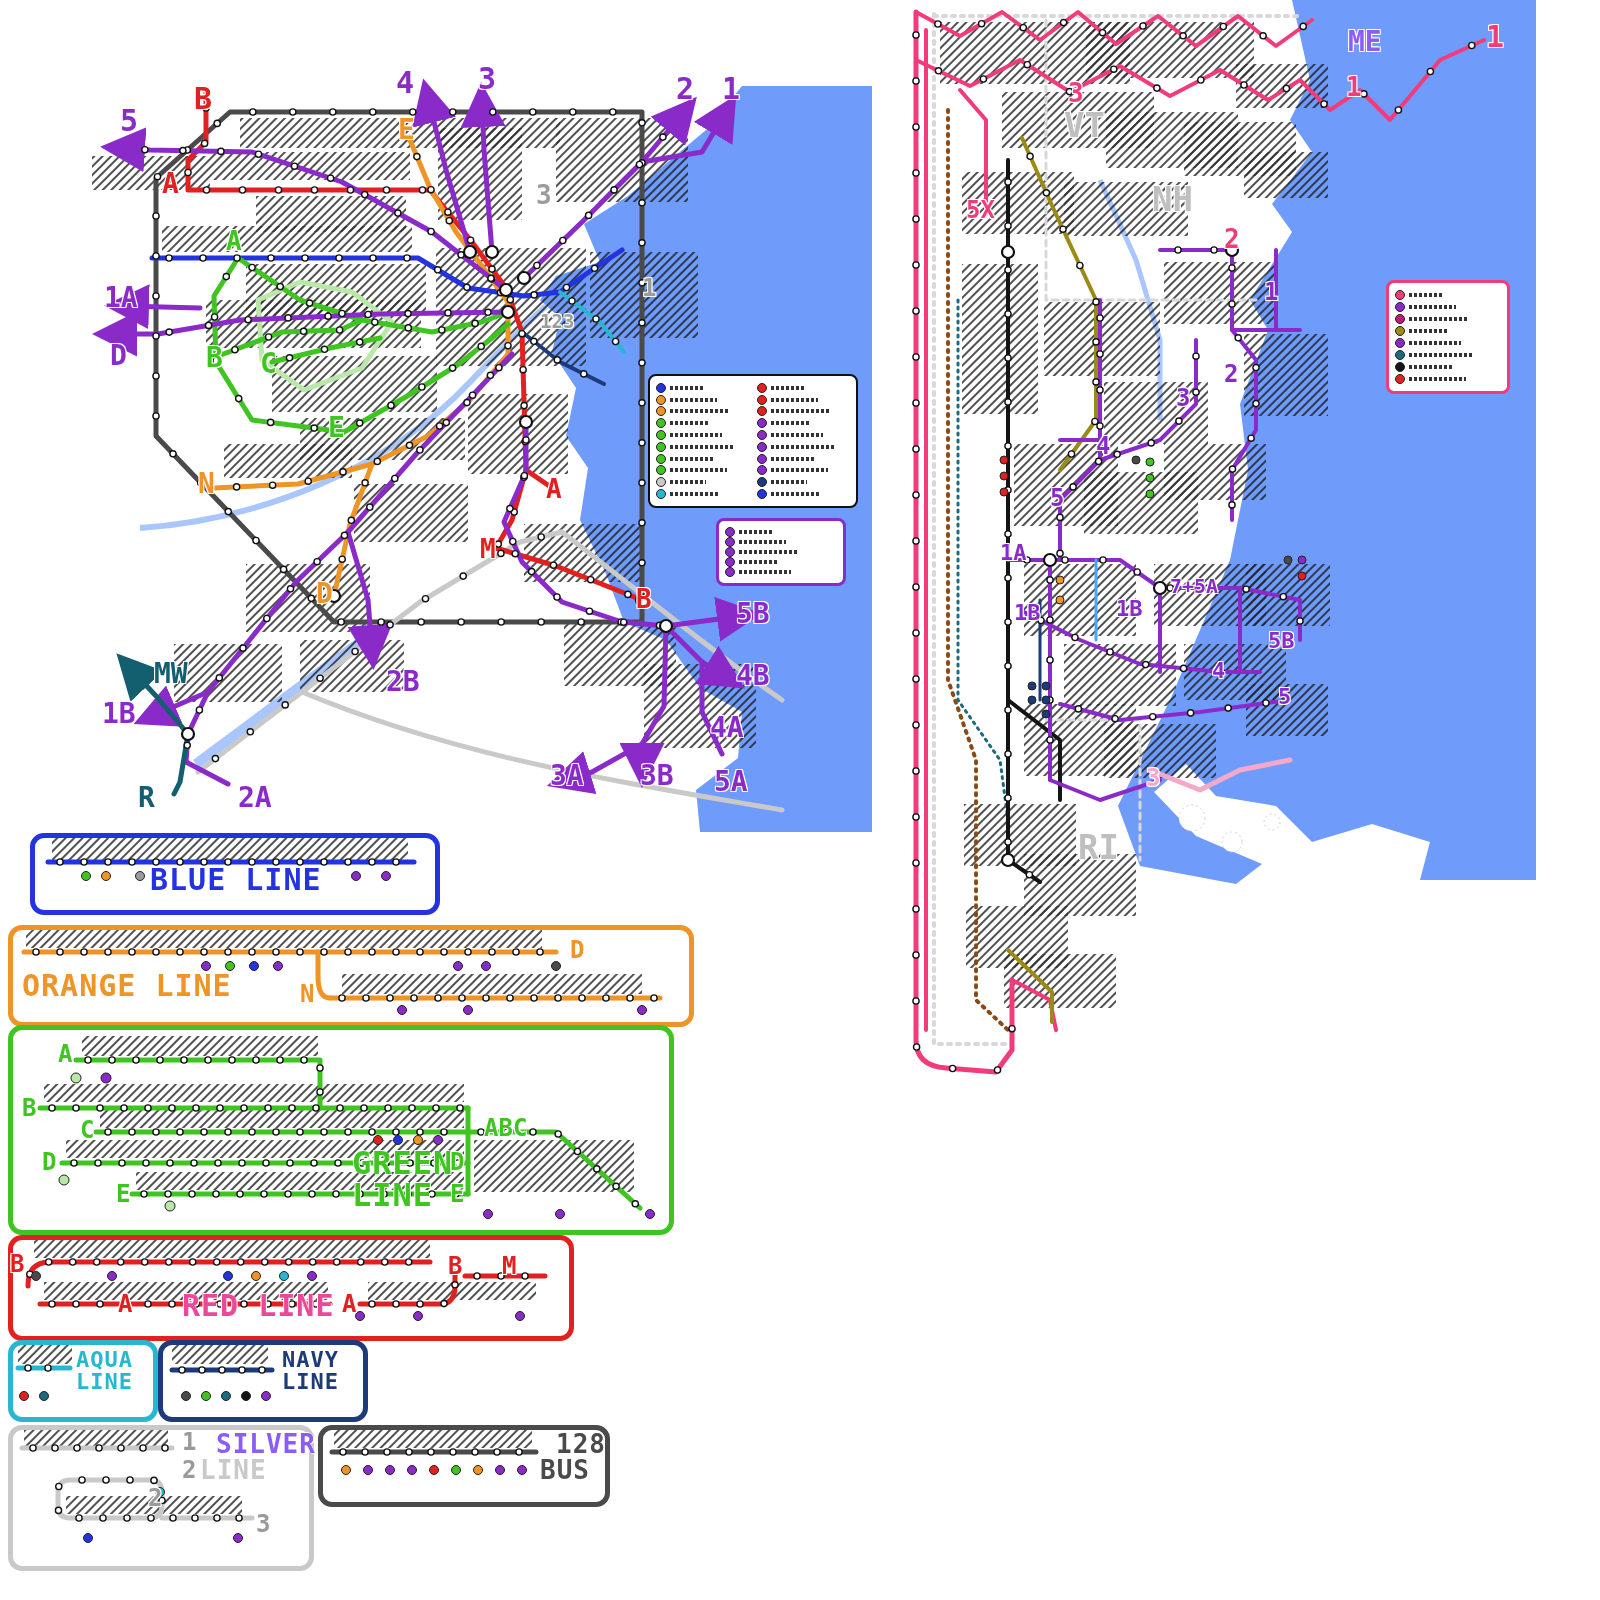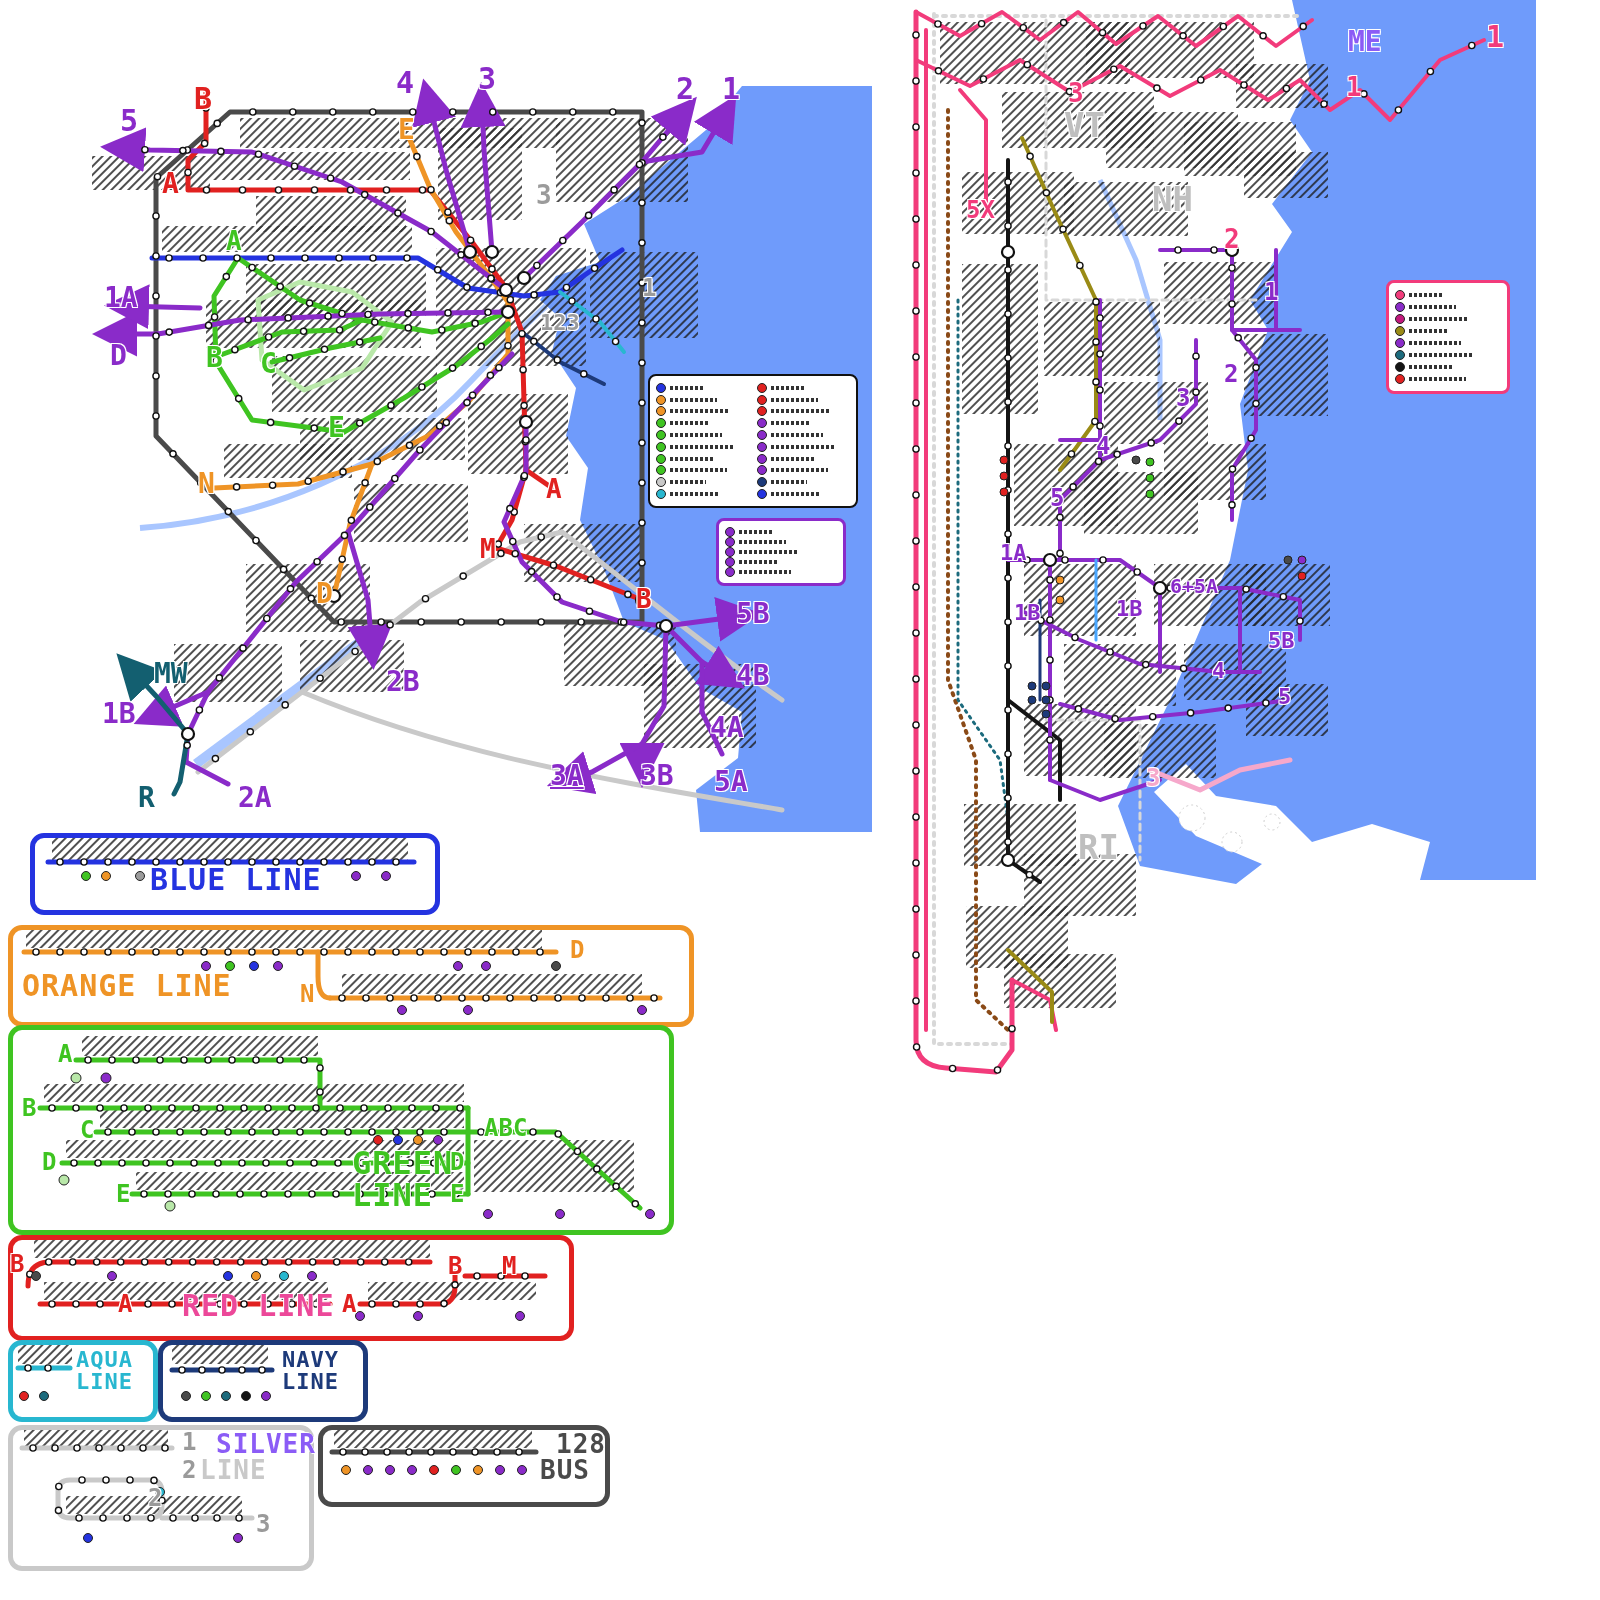--- a/index.html
+++ b/index.html
@@ -861,52 +861,52 @@
     <div class="map-label" style="left: 676px; top: 74px; font-size: 30px; color: rgb(138, 43, 201);">2</div>
     <div class="map-label" style="left: 722px; top: 74px; font-size: 30px; color: rgb(138, 43, 201);">1</div>
     <div class="map-label" style="left: 162px; top: 170px; font-size: 28px; color: rgb(225, 33, 32);">A</div>
     <div class="map-label" style="left: 536px; top: 182px; font-size: 26px; color: rgb(155, 155, 155);">3</div>
     <div class="map-label" style="left: 226px; top: 228px; font-size: 26px; color: rgb(63, 196, 33);">A</div>
     <div class="map-label" style="left: 104px; top: 284px; font-size: 28px; color: rgb(138, 43, 201);">1A</div>
     <div class="map-label" style="left: 110px; top: 342px; font-size: 28px; color: rgb(138, 43, 201);">D</div>
     <div class="map-label" style="left: 206px; top: 344px; font-size: 28px; color: rgb(63, 196, 33);">B</div>
     <div class="map-label" style="left: 260px; top: 350px; font-size: 28px; color: rgb(63, 196, 33);">C</div>
     <div class="map-label" style="left: 642px; top: 276px; font-size: 24px; color: rgb(155, 155, 155);">1</div>
-    <div class="map-label" style="left: 540px; top: 312px; font-size: 22px; color: rgb(155, 155, 155);">123</div>
+    <div class="map-label" style="left: 540px; top: 312px; font-size: 19px; color: rgb(155, 155, 155);">123</div>
     <div class="map-label" style="left: 328px; top: 414px; font-size: 28px; color: rgb(63, 196, 33);">E</div>
     <div class="map-label" style="left: 198px; top: 470px; font-size: 28px; color: rgb(239, 148, 38);">N</div>
     <div class="map-label" style="left: 546px; top: 476px; font-size: 26px; color: rgb(225, 33, 32);">A</div>
     <div class="map-label" style="left: 480px; top: 536px; font-size: 26px; color: rgb(225, 33, 32);">M</div>
     <div class="map-label" style="left: 316px; top: 580px; font-size: 28px; color: rgb(239, 148, 38);">D</div>
     <div class="map-label" style="left: 636px; top: 586px; font-size: 26px; color: rgb(225, 33, 32);">B</div>
     <div class="map-label" style="left: 736px; top: 600px; font-size: 28px; color: rgb(138, 43, 201);">5B</div>
     <div class="map-label" style="left: 146px; top: 660px; font-size: 28px; color: rgb(19, 95, 112); padding-left: 8px;">MW</div>
     <div class="map-label" style="left: 386px; top: 668px; font-size: 28px; color: rgb(138, 43, 201);">2B</div>
     <div class="map-label" style="left: 736px; top: 662px; font-size: 28px; color: rgb(138, 43, 201);">4B</div>
     <div class="map-label" style="left: 102px; top: 700px; font-size: 28px; color: rgb(138, 43, 201);">1B</div>
     <div class="map-label" style="left: 710px; top: 714px; font-size: 28px; color: rgb(138, 43, 201);">4A</div>
     <div class="map-label" style="left: 138px; top: 784px; font-size: 28px; color: rgb(19, 95, 112);">R</div>
     <div class="map-label" style="left: 238px; top: 784px; font-size: 28px; color: rgb(138, 43, 201);">2A</div>
-    <div class="map-label" style="left: 550px; top: 762px; font-size: 28px; color: rgb(138, 43, 201); text-decoration: underline;">3A</div>
+    <div class="map-label" style="left: 550px; top: 762px; font-size: 28px; color: rgb(138, 43, 201);">3A</div>
     <div class="map-label" style="left: 640px; top: 762px; font-size: 28px; color: rgb(138, 43, 201);">3B</div>
     <div class="map-label" style="left: 714px; top: 768px; font-size: 28px; color: rgb(138, 43, 201);">5A</div>
     <div class="map-label" style="left: 1486px; top: 22px; font-size: 30px; color: rgb(242, 59, 123);">1</div>
     <div class="map-label" style="left: 1346px; top: 74px; font-size: 26px; color: rgb(242, 59, 123);">1</div>
     <div class="map-label" style="left: 1068px; top: 80px; font-size: 26px; color: rgb(242, 59, 123);">3</div>
     <div class="map-label" style="left: 966px; top: 198px; font-size: 24px; color: rgb(242, 59, 123);">5X</div>
     <div class="map-label" style="left: 1224px; top: 226px; font-size: 26px; color: rgb(242, 59, 123);">2</div>
     <div class="map-label" style="left: 1264px; top: 280px; font-size: 24px; color: rgb(138, 43, 201);">1</div>
     <div class="map-label" style="left: 1224px; top: 362px; font-size: 24px; color: rgb(138, 43, 201);">2</div>
     <div class="map-label" style="left: 1176px; top: 386px; font-size: 24px; color: rgb(138, 43, 201);">3</div>
     <div class="map-label" style="left: 1096px; top: 434px; font-size: 24px; color: rgb(138, 43, 201);">4</div>
     <div class="map-label" style="left: 1050px; top: 486px; font-size: 24px; color: rgb(138, 43, 201);">5</div>
     <div class="map-label" style="left: 1000px; top: 542px; font-size: 22px; color: rgb(138, 43, 201);">1A</div>
     <div class="map-label" style="left: 1014px; top: 602px; font-size: 22px; color: rgb(138, 43, 201);">1B</div>
     <div class="map-label" style="left: 1116px; top: 598px; font-size: 22px; color: rgb(138, 43, 201);">1B</div>
-    <div class="map-label" style="left: 1170px; top: 576px; font-size: 20px; color: rgb(138, 43, 201);">6+5A</div>
+    <div class="map-label" style="left: 1170px; top: 576px; font-size: 20px; color: rgb(138, 43, 201);">7+5A</div>
     <div class="map-label" style="left: 1268px; top: 630px; font-size: 22px; color: rgb(138, 43, 201);">5B</div>
     <div class="map-label" style="left: 1212px; top: 660px; font-size: 22px; color: rgb(138, 43, 201);">4</div>
     <div class="map-label" style="left: 1278px; top: 686px; font-size: 22px; color: rgb(138, 43, 201);">5</div>
     <div class="map-label" style="left: 1146px; top: 766px; font-size: 24px; color: rgb(246, 168, 203);">3</div>
     <div class="map-label" style="left: 1064px; top: 108px; font-size: 34px; color: rgb(191, 191, 191); text-align: right;">VT</div>
     <div class="map-label" style="left: 1152px; top: 182px; font-size: 34px; color: rgb(191, 191, 191);">NH</div>
     <div class="map-label" style="left: 1348px; top: 28px; font-size: 28px; color: #8b5cf6;">ME</div>
     <div class="map-label" style="left: 1078px; top: 830px; font-size: 34px; color: rgb(191, 191, 191);">RI</div>
     <div class="line-box" style="left: 30px; top: 833px; width: 400px; height: 72px; border-color: rgb(36, 51, 224);"></div>
     <div class="box-title" style="left: 150px; top: 866px; font-size: 30px; color: rgb(36, 51, 224);">BLUE LINE</div>

